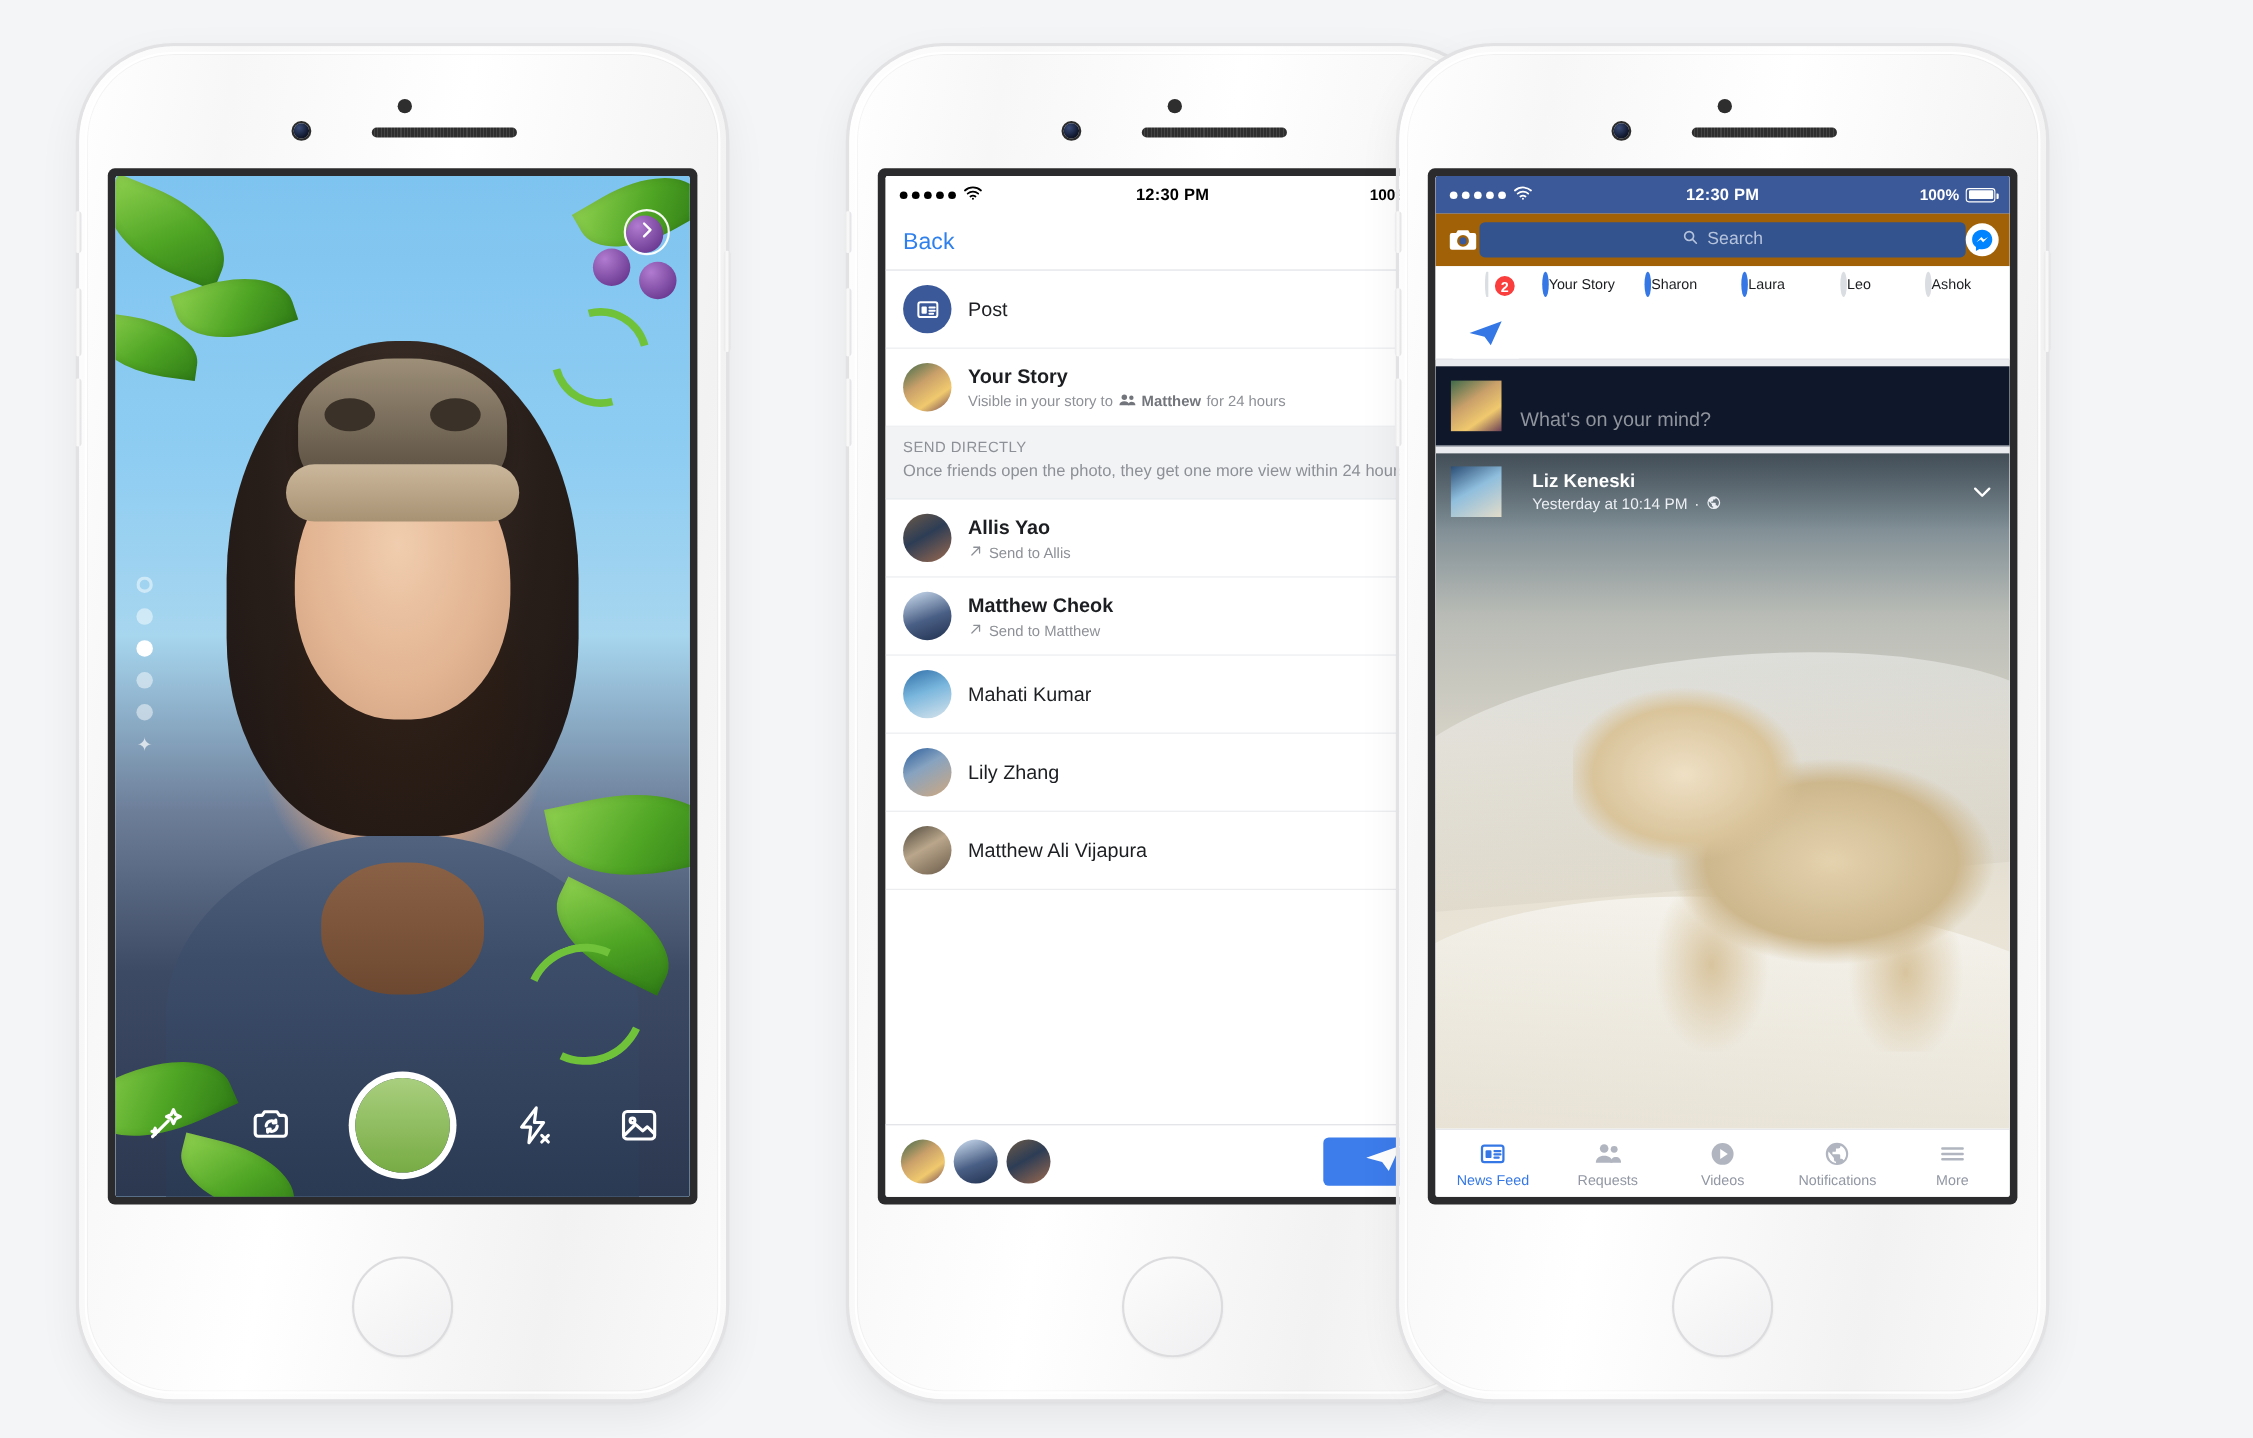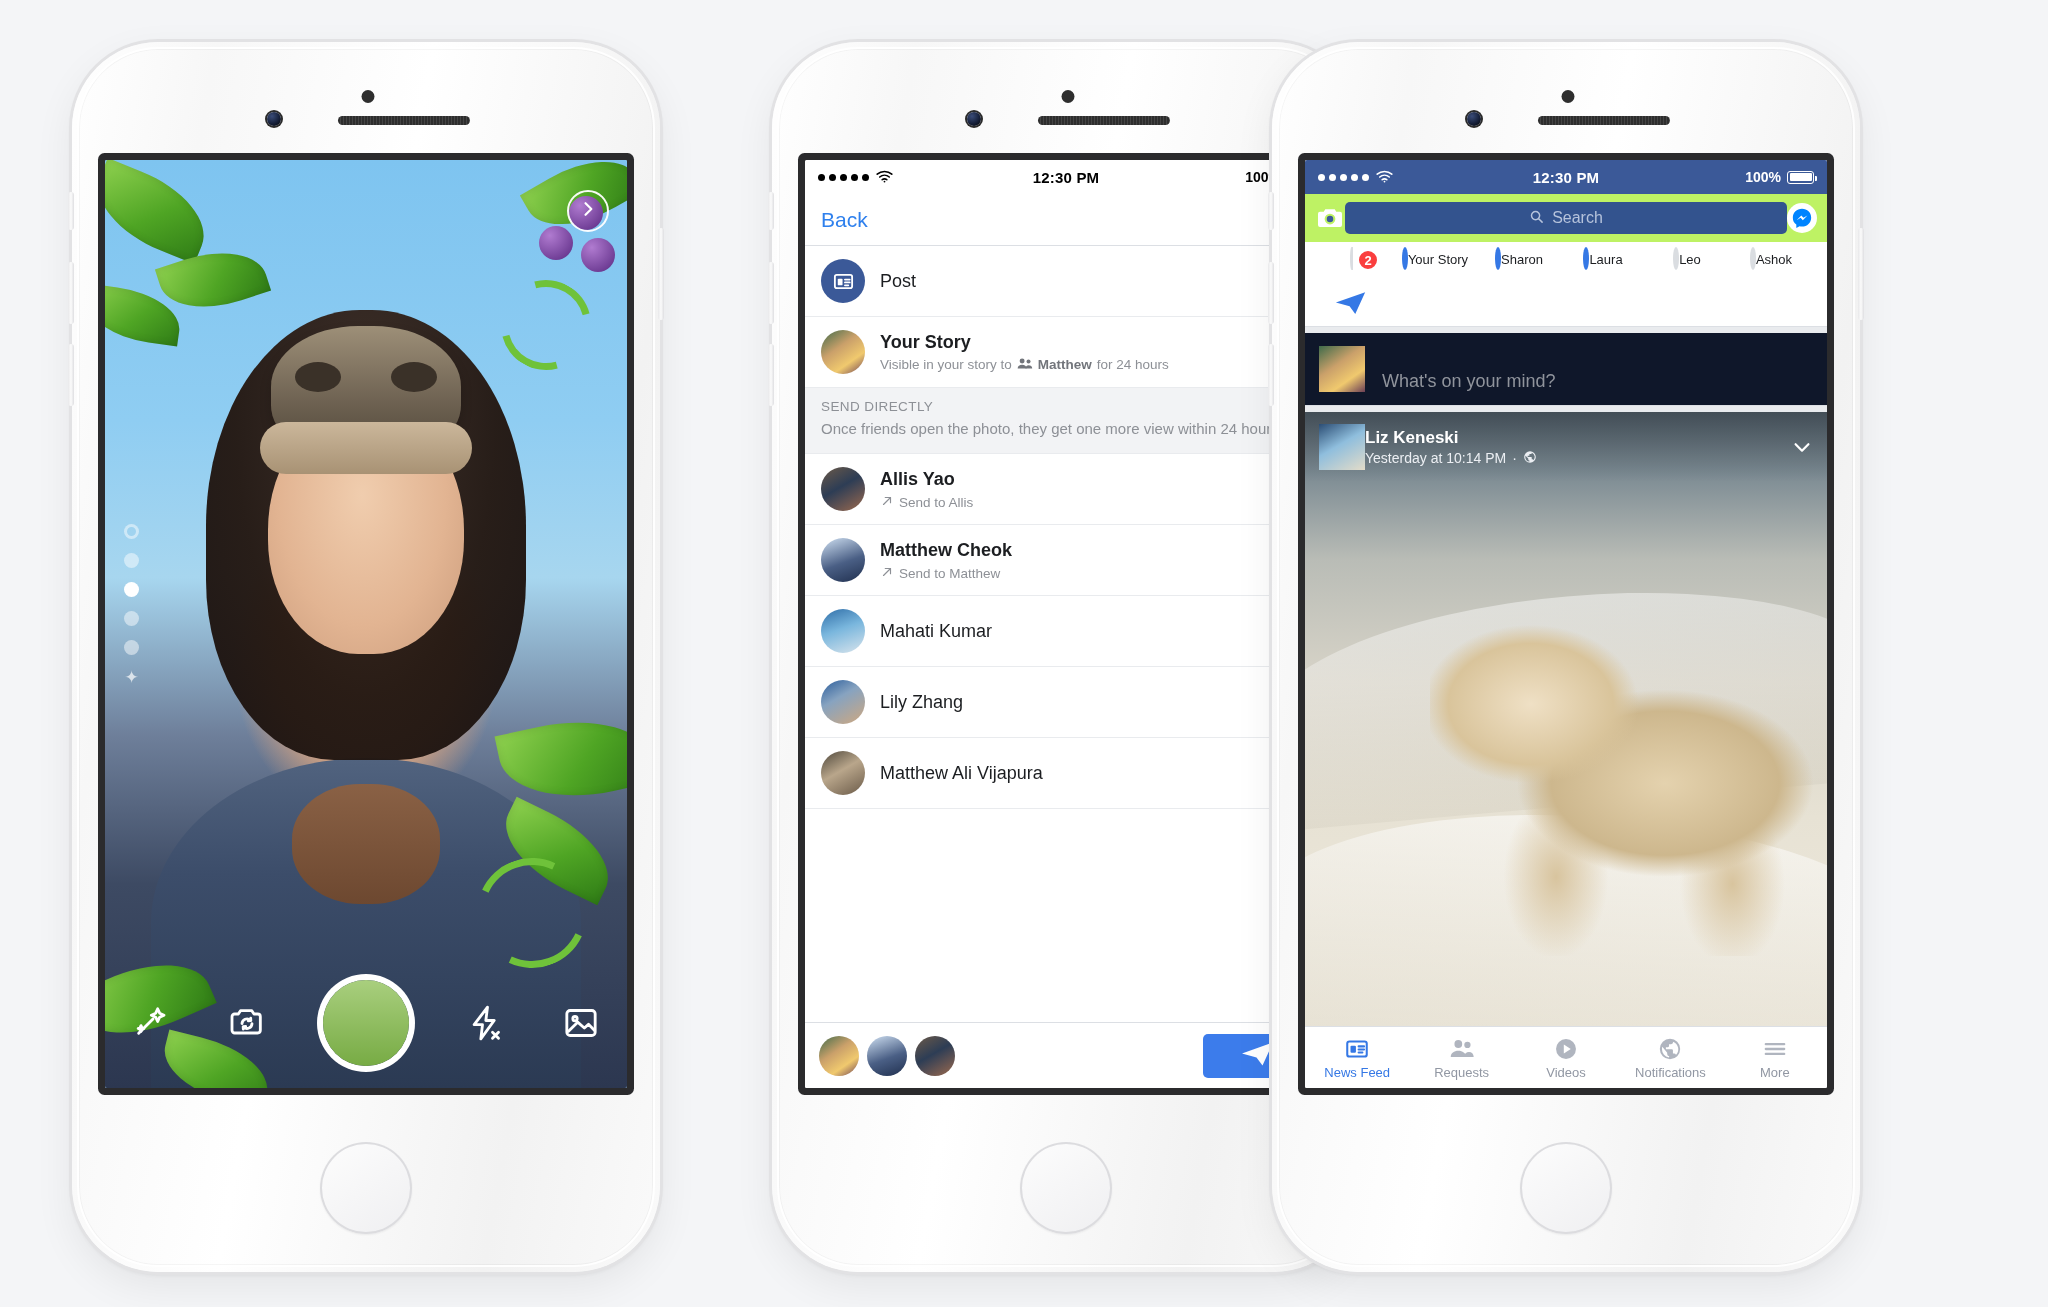--- a/index.html
+++ b/index.html
@@ -267,21 +267,21 @@
   .sendbar .mini { width: 40px; height: 40px; border-radius: 50%; background-size: cover; }
   .sendbtn {
     margin-left: auto; width: 110px; height: 44px; border-radius: 5px;
     background: #3c7ceb; display: flex; align-items: center; justify-content: center;
   }
   .sendbtn svg { width: 36px; height: 28px; }
 
   
   .feed { height: 100%; display: flex; flex-direction: column; background: #e9ebee; }
   .fbbar {
-    background: #bef264; height: 48px; display: flex; align-items: center;
+    background: #a16207; height: 48px; display: flex; align-items: center;
     padding: 0 10px; flex: none;
   }
   .fbbar .camico { width: 30px; height: 30px; color: #fff; flex: none; }
   .fbbar .camico svg { width: 100%; height: 100%; }
   .fb-search {
     flex: 1; height: 32px; background: #33538e; border-radius: 5px;
     display: flex; align-items: center; justify-content: center; gap: 8px;
     color: #b6c3dc; font-size: 16px;
   }
   .fb-search svg { width: 15px; height: 15px; }
@@ -342,21 +342,21 @@
   .dog {
     position: absolute; left: 24%; top: 30%; width: 420px; height: 360px;
     background:
       radial-gradient(ellipse 150px 110px at 24% 30%, #efe0c5 0%, #d9c49b 55%, rgba(217,196,155,0) 72%),
       radial-gradient(ellipse 190px 120px at 56% 52%, #e4d2ae 0%, #cdb78d 60%, rgba(205,183,141,0) 78%),
       radial-gradient(ellipse 70px 110px at 30% 78%, #d8c49e 0%, rgba(216,196,158,0) 75%),
       radial-gradient(ellipse 70px 110px at 72% 80%, #d8c49e 0%, rgba(216,196,158,0) 75%);
   }
   .post-head {
     position: absolute; left: 0; right: 0; top: 0; z-index: 2;
-    display: flex; align-items: center; gap: 0; padding: 12px 14px;
+    display: flex; align-items: center; gap: 28px; padding: 12px 14px;
     background: linear-gradient(180deg,rgba(0,0,0,.30),rgba(0,0,0,0));
   }
   .post-head .av { width: 46px; height: 46px; background-size: cover; flex: none; }
   .post-head .nm { color: #fff; font-size: 17px; font-weight: 700; }
   .post-head .meta {
     color: #eceff3; font-size: 14px; margin-top: 2px;
     display: flex; align-items: center; gap: 6px;
   }
   .post-head .chev { margin-left: auto; color: #fff; width: 22px; height: 22px; }
   .post-head .chev svg { width: 100%; height: 100%; }

